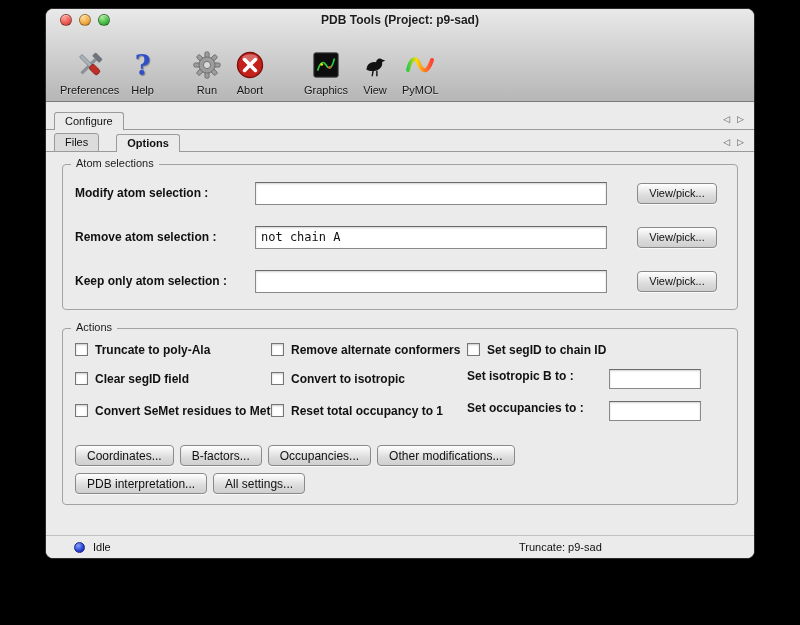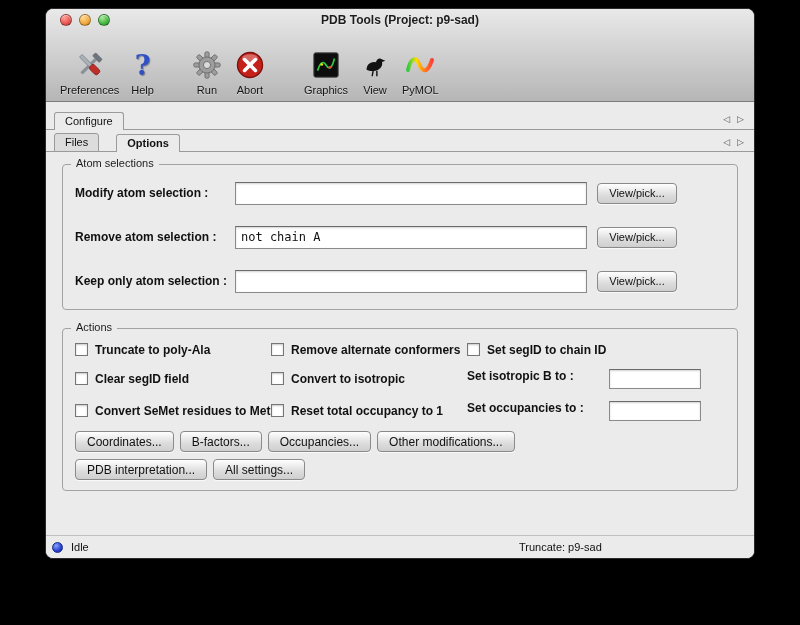--- a/index.html
+++ b/index.html
@@ -47,48 +47,48 @@
 
   
   .groupbox { position:relative; margin:12px 16px 0; border:1px solid #a2a2a2; border-radius:4px;
               background:#ebebeb; }
   .groupbox.actions { margin-top:18px; }
   .legend { position:absolute; top:-8px; left:8px; background:#ebebeb; padding:0 5px;
             font-size:11px; color:#1c1c1c; }
 
   
   .selbody { padding:6px 0; }
-  .sel-row { display:flex; align-items:center; height:44px; padding-left:12px; }
+  .sel-row { display:flex; align-items:center; height:44px; padding-left:12px;gap:20px; }
   .sel-label { width:160px; font-size:12px; font-weight:bold; color:#111; }
   .sel-input { width:352px; height:23px; background:#fff; border:1px solid #8a8a8a; border-top-color:#6b6b6b;
                box-shadow:inset 0 1px 2px rgba(0,0,0,.18); font-family:"DejaVu Sans Mono", monospace;
                font-size:12px; padding:0 5px; color:#111; }
   .btn { font-family:"Liberation Sans", sans-serif; font-size:11px; color:#111;
          background:linear-gradient(#ffffff, #dcdcdc 60%, #cfcfcf); border:1px solid #8a8a8a;
          border-radius:4px; height:21px; padding:0 9px; box-shadow:0 1px 0 rgba(255,255,255,.7);
          cursor:default; white-space:nowrap; }
   .viewpick { margin-left:10px; width:80px; }
 
   
   .chk-grid { display:grid; grid-template-columns:196px 196px 1fr; row-gap:12px;
               padding:14px 10px 0 12px; align-items:center; }
   .chk-cell { display:flex; align-items:flex-start; font-size:12px; font-weight:bold; color:#111; }
   .chk { appearance:none; -webkit-appearance:none; width:13px; height:13px; background:#fff;
          border:1px solid #767676; box-shadow:inset 0 1px 2px rgba(0,0,0,.22); margin-right:7px; flex:none; }
   .mini-label { display:inline-block; width:142px; font-size:12px; font-weight:bold; color:#111; }
   .mini-input { width:92px; height:20px; background:#fff; border:1px solid #8a8a8a; border-top-color:#6b6b6b;
                 box-shadow:inset 0 1px 2px rgba(0,0,0,.18); font-family:"DejaVu Sans Mono", monospace;
                 font-size:12px; padding:0 4px; }
-  .btn-row { display:flex; gap:6px; padding-left:12px; margin-top:10px; }
+  .btn-row { display:flex; gap:6px; padding-left:12px; margin-top:24px; }
   .btn-row.last { margin-top:7px; margin-bottom:10px; }
   .btn.action { font-size:12px; padding:0 11px; }
 
   
   .statusbar { margin-top:auto; height:23px; border-top:1px solid #c0c0c0; display:flex; align-items:center;
-               padding:0 6px; font-size:11px; color:#111; position:relative; background:#ebebeb; }
+               padding:0 28px; font-size:11px; color:#111; position:relative; background:#ebebeb; }
   .status-dot { width:11px; height:11px; border-radius:50%; margin-right:8px; flex:none;
                 background:radial-gradient(circle at 35% 30%, #8aa4f4, #2a3fd8 60%, #14267e);
                 border:1px solid #182a85; }
   .project { position:absolute; left:473px; }
 
   svg { display:block; }
 </style>
 </head>
 <body>
 

